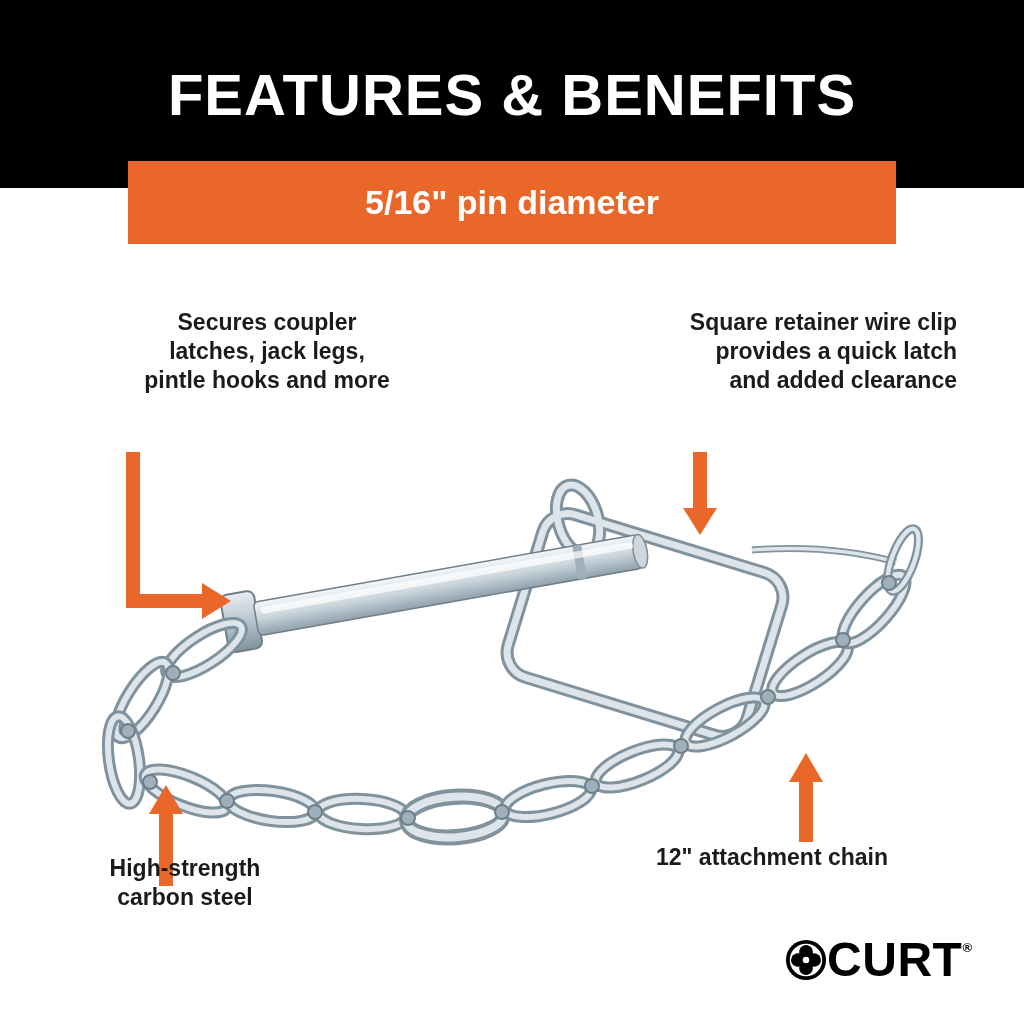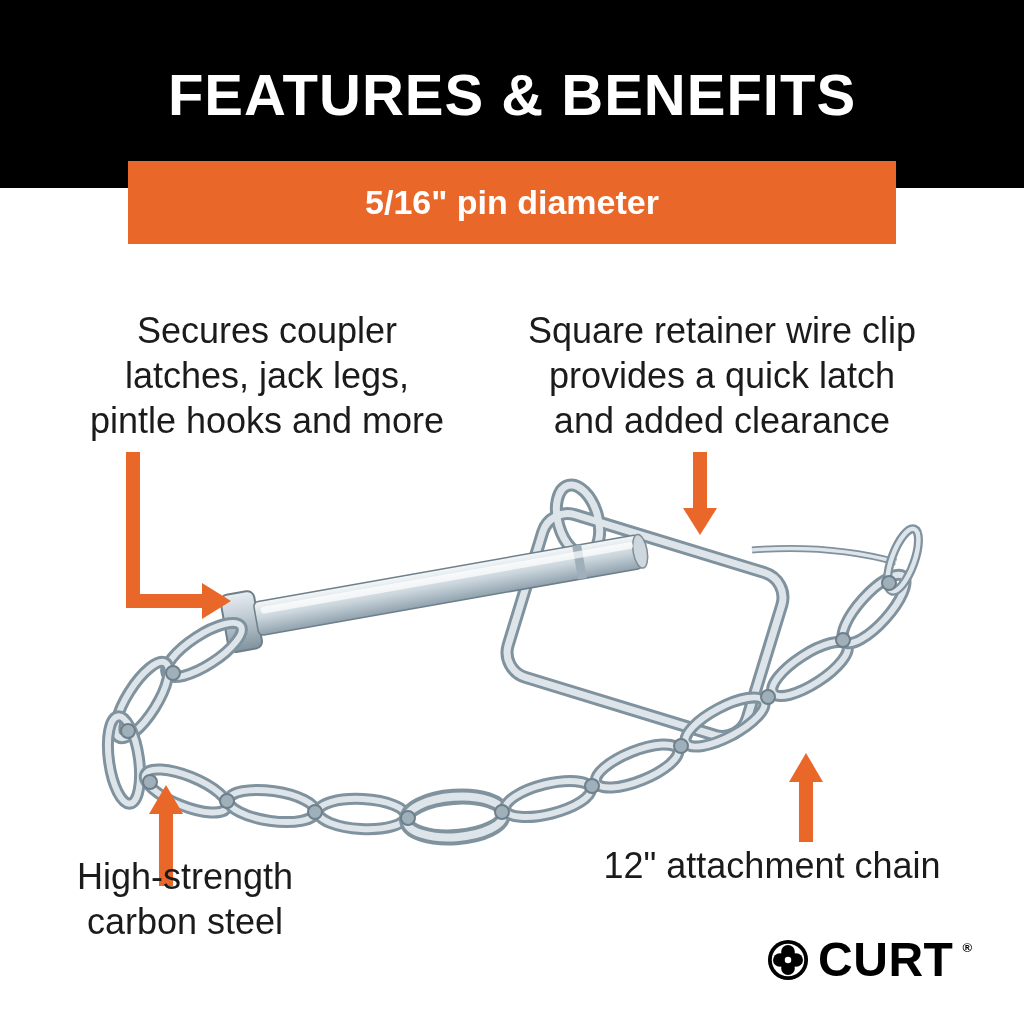--- a/index.html
+++ b/index.html
@@ -13,30 +13,30 @@
   }
   .header .title{
     color:#ffffff;font-size:58px;font-weight:900;letter-spacing:1px;white-space:nowrap;
   }
   .banner{
     position:absolute;top:161px;left:128px;width:768px;height:83px;background:#EA672A;
     display:flex;align-items:center;justify-content:center;
   }
   .banner .text{color:#ffffff;font-size:34px;font-weight:700;}
   .callout{
-    position:absolute;font-size:36px;font-weight:400;color:#1b1b1b;
+    position:absolute;font-size:23px;font-weight:700;color:#1b1b1b;
     text-align:center;white-space:pre-line;line-height:1.25;
   }
   #callout-coupler{left:42px;top:308px;width:450px;}
-  #callout-clip{left:487px;top:308px;width:470px;}
+  #callout-clip{left:487px;top:308px;width:470px;text-align:right;}
   #label-chain{left:557px;top:843px;width:430px;}
   #label-steel{left:40px;top:854px;width:290px;}
   .scene{position:absolute;left:0;top:0;}
   .brand{
-    position:absolute;right:52px;bottom:40px;display:flex;align-items:center;gap:9px;
+    position:absolute;right:52px;bottom:40px;display:flex;align-items:center;gap:0;
   }
   .brand .name{font-size:48px;font-weight:900;color:#000;letter-spacing:0.5px;line-height:1;}
   .brand .reg{font-size:13px;font-weight:700;color:#000;align-self:flex-start;margin-top:4px;}
 </style>
 </head>
 <body>
 
 <svg class="scene" width="1024" height="1024" viewBox="0 0 1024 1024">
   <defs>
     <linearGradient id="metalShaft" x1="0" y1="0" x2="0" y2="1">

